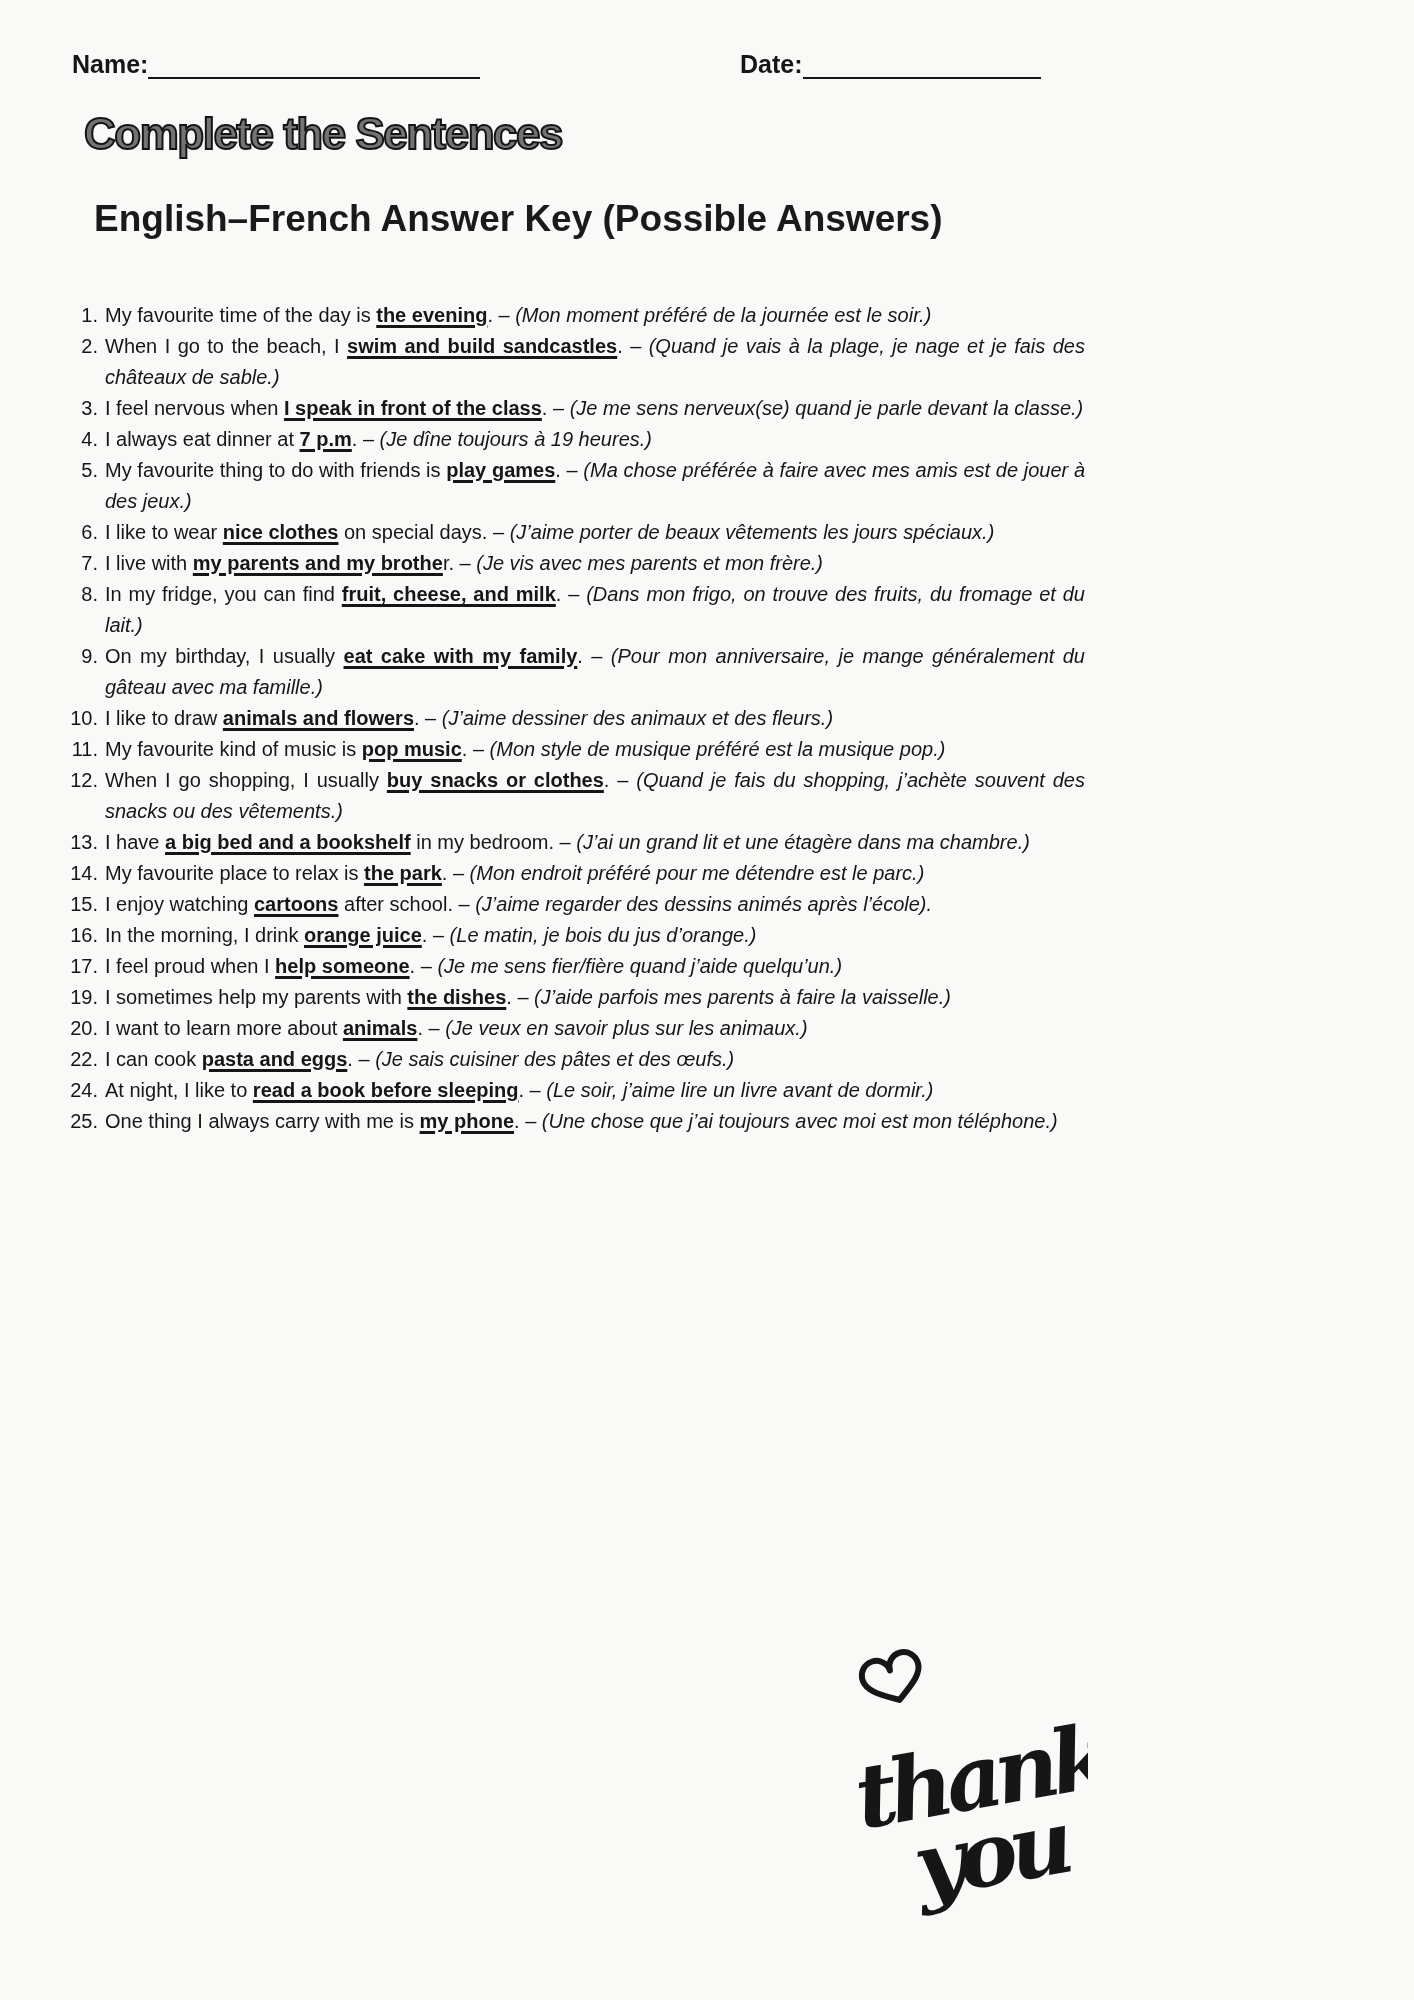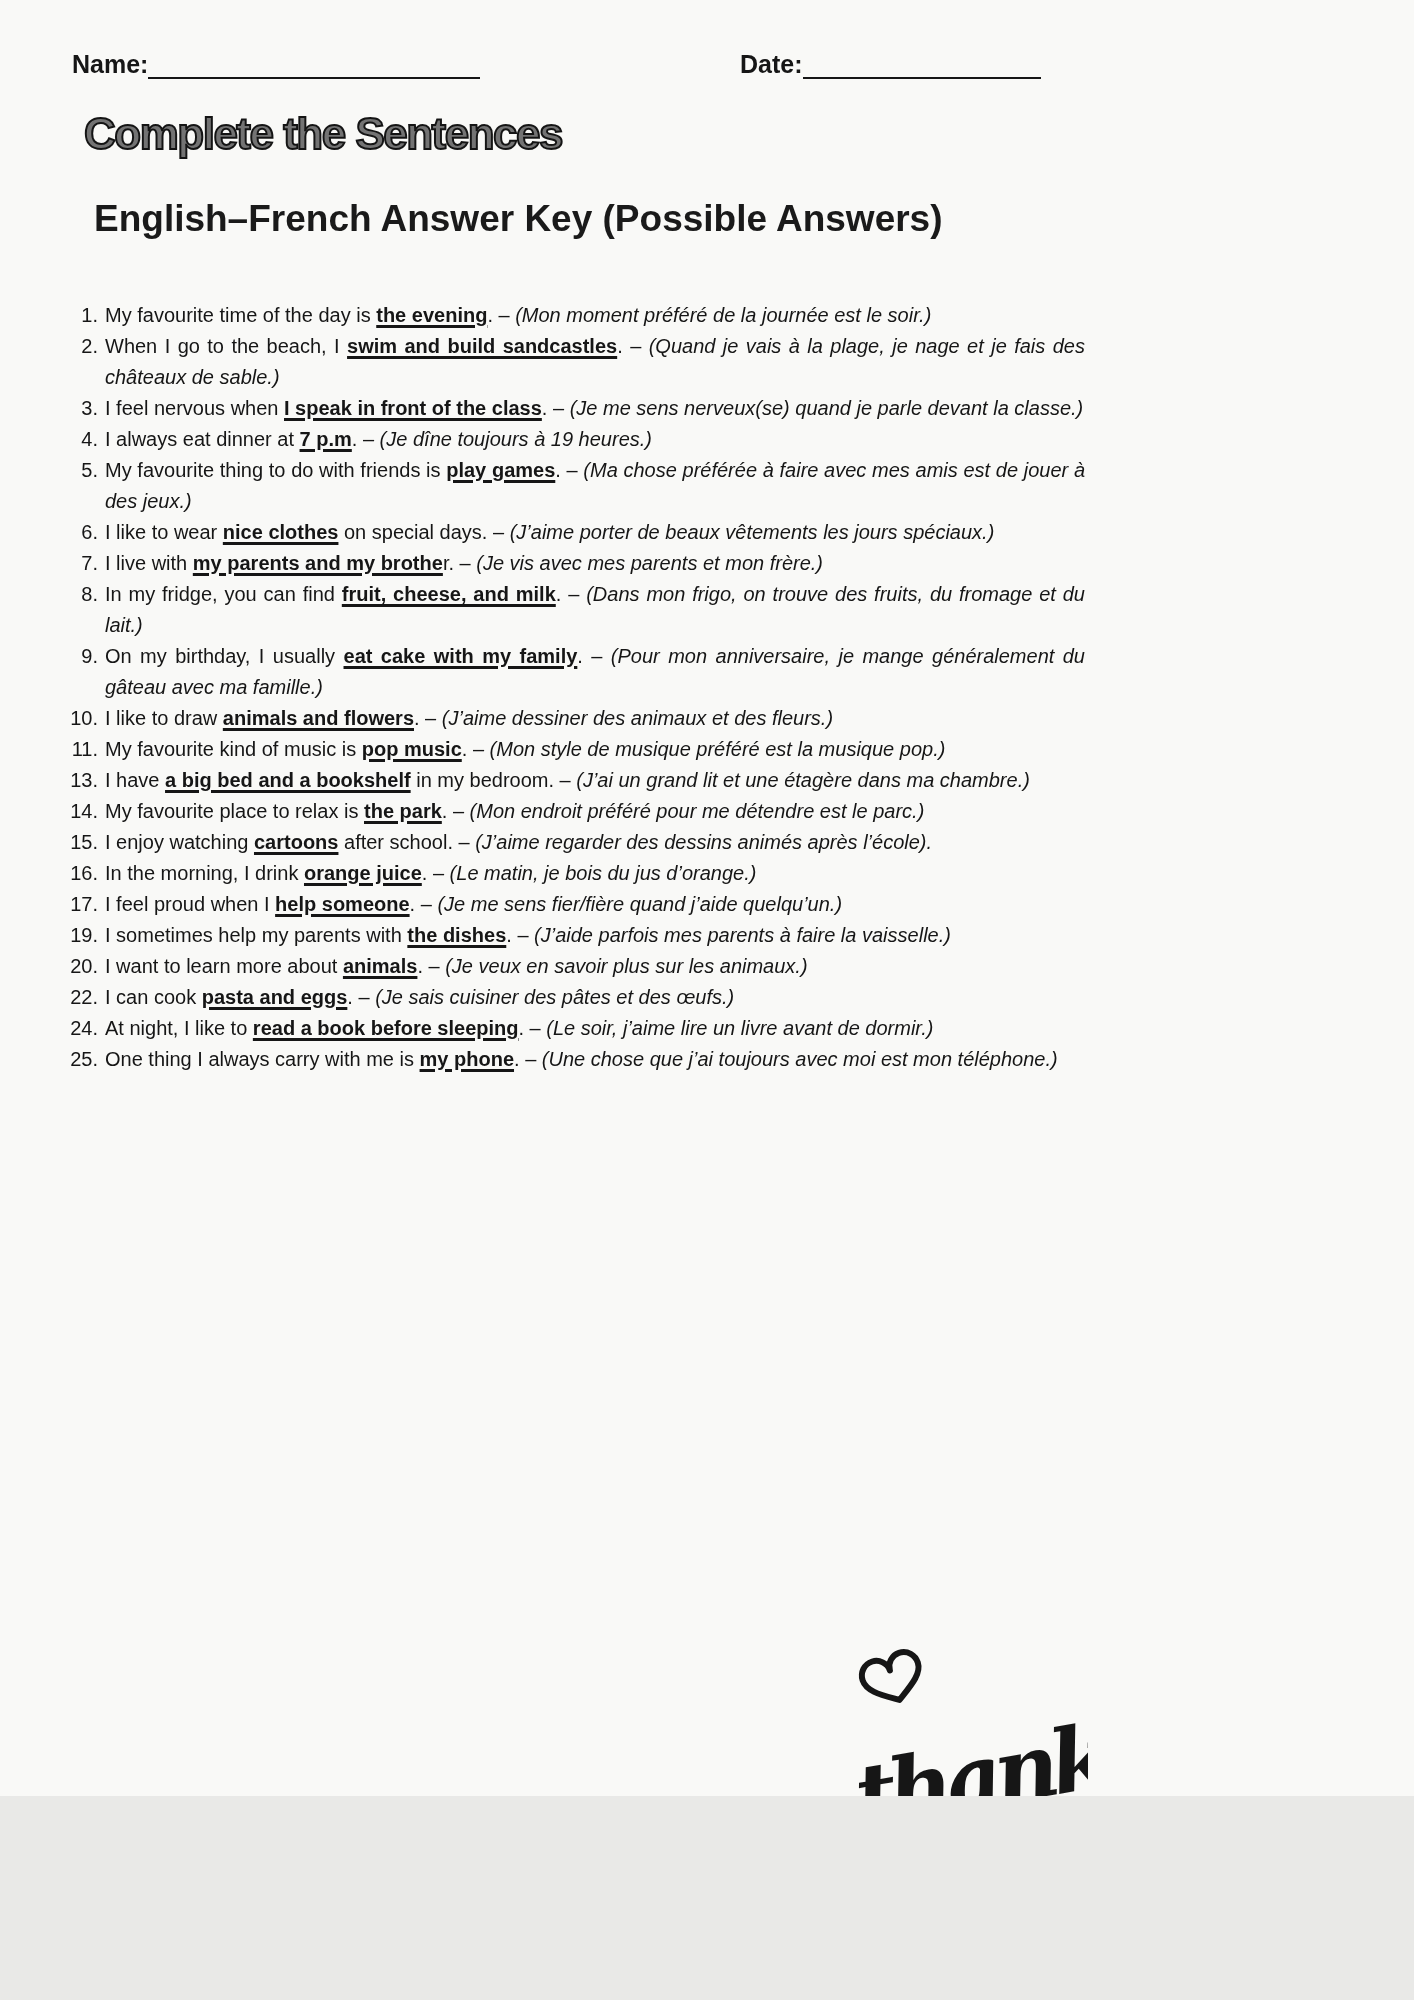--- a/index.html
+++ b/index.html
@@ -1,20 +1,20 @@
 <!DOCTYPE html>
 <html><head>
 <meta charset="utf-8">
 <style>
   html, body { margin: 0; padding: 0; }
   body { background: #e9e9e7; }
   .page {
     position: relative;
     width: 1414px;
-    height: 1796px;
+    height: 2000px;
     margin: 0 auto;
     background: #f9f9f7;
     color: #161616;
     font-family: "Liberation Sans", sans-serif;
     overflow: hidden;
   }
   
   .hdr-name { position: absolute; top: 50px; left: 72px; font-size: 25px; font-weight: 600; }
   .hdr-date { position: absolute; top: 50px; left: 740px; font-size: 25px; font-weight: 600; }
   .blank-line { display: inline-block; border-bottom: 2px solid #161616; height: 24px; vertical-align: bottom; }
@@ -118,20 +118,24 @@
     <li class="row">
         <span class="num">10.</span>
         <span class="txt"><span class="en">I like to draw </span><span class="ans">animals and flowers</span><span class="en">. – </span><span class="fr">(J’aime dessiner des animaux et des fleurs.)</span></span>
       </li>
 
     <li class="row">
         <span class="num">11.</span>
         <span class="txt"><span class="en">My favourite kind of music is </span><span class="ans">pop music</span><span class="en">. – </span><span class="fr">(Mon style de musique préféré est la musique pop.)</span></span>
       </li>
 
+    <li class="row">
+        <span class="num">12.</span>
+        <span class="txt"><span class="en">When I go shopping, I usually </span><span class="ans">buy snacks or clothes</span><span class="en">. – </span><span class="fr">(Quand je fais du shopping, j’achète souvent des snacks ou des vêtements.)</span></span>
+      </li>
 
     <li class="row">
         <span class="num">13.</span>
         <span class="txt"><span class="en">I have </span><span class="ans">a big bed and a bookshelf</span><span class="en"> in my bedroom. – </span><span class="fr">(J’ai un grand lit et une étagère dans ma chambre.)</span></span>
       </li>
 
     <li class="row">
         <span class="num">14.</span>
         <span class="txt"><span class="en">My favourite place to relax is </span><span class="ans">the park</span><span class="en">. – </span><span class="fr">(Mon endroit préféré pour me détendre est le parc.)</span></span>
       </li>

